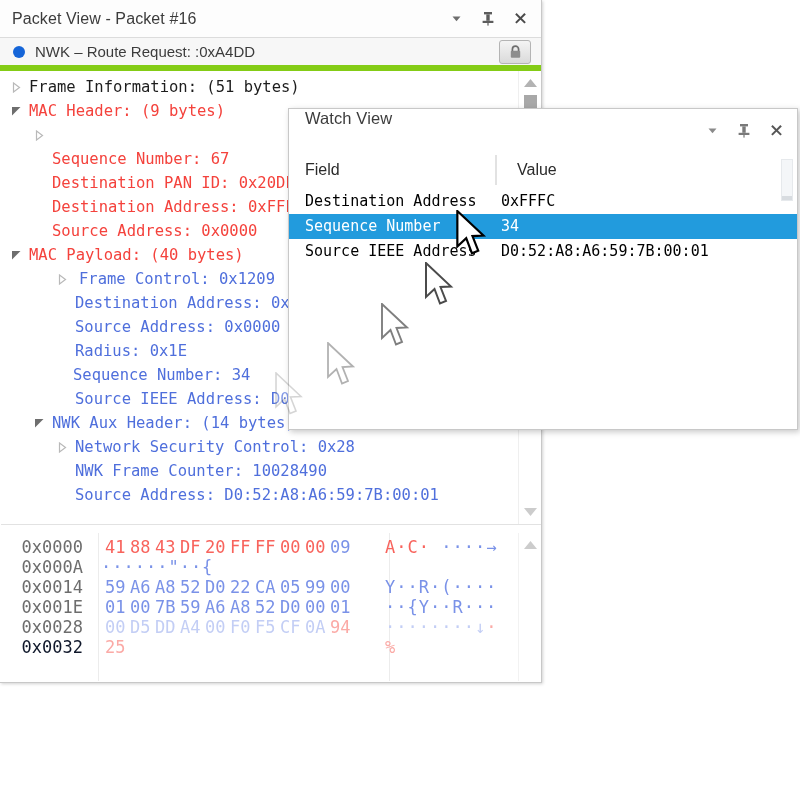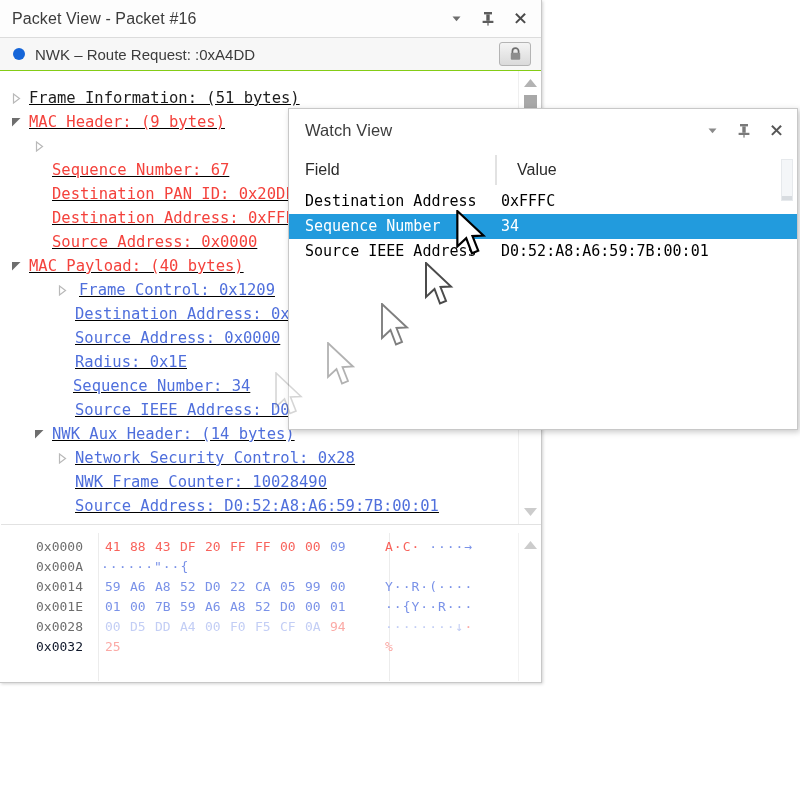--- a/index.html
+++ b/index.html
@@ -32,21 +32,21 @@
     font-size:16px;color:#3c3c3c;padding-left:12px;flex:1;
     letter-spacing:.1px;white-space:nowrap;
   }
   .tb-btns{display:flex;align-items:center;padding-right:12px;gap:14px;}
   .tb-btn{width:18px;height:18px;display:flex;align-items:center;justify-content:center;cursor:default;}
   .tb-btn svg{display:block;}
 
   
   .summary-row{
     height:33px;background:#f7f7f7;
-    border-bottom:1px solid #84cc16;
+    border-bottom:6px solid #84cc16;
     display:flex;align-items:center;box-sizing:border-box;
   }
   .dot{
     width:12px;height:12px;border-radius:50%;
     background:#1565d8;margin-left:13px;flex:0 0 auto;
   }
   .summary-text{
     font-size:15px;color:#3c3c3c;margin-left:10px;flex:1;white-space:nowrap;
   }
   .lock-btn{
@@ -56,21 +56,21 @@
     display:flex;align-items:center;justify-content:center;
   }
 
   
   #tree-panel{
     position:absolute;left:1px;top:71px;width:540px;height:454px;
     background:#ffffff;overflow:hidden;
     box-sizing:border-box;
     border-bottom:1px solid #e2e2e2;
   }
-  .tree-rows{position:absolute;left:0;top:15px;width:540px;text-decoration:underline;}
+  .tree-rows{position:absolute;left:0;top:4px;width:540px;}
   .trow{
     height:24px;line-height:24px;white-space:nowrap;
     font-size:15.5px;
     display:flex;align-items:center;
   }
   .twig{width:14px;flex:0 0 auto;display:flex;align-items:center;justify-content:center;}
   .tlabel{white-space:nowrap;}
   .c-black{color:#1d1d1d;}
   .c-red{color:#f4423c;}
   .c-blue{color:#4f6fdc;}
@@ -86,21 +86,21 @@
   .vs-thumb{
     position:absolute;left:5px;top:24px;width:13px;height:28px;background:#a8a8a8;
   }
 
   
   #hex-panel{
     position:absolute;left:1px;top:533px;width:540px;height:148px;
     background:#ffffff;overflow:hidden;box-sizing:border-box;
   }
   .hex-grid{position:absolute;left:0;top:4px;}
-  .hrow{height:20px;line-height:20px;font-size:13px;white-space:nowrap;display:flex;}
+  .hrow{height:20px;line-height:20px;font-size:17px;white-space:nowrap;display:flex;}
   .hoff{width:82px;text-align:right;color:#6d6d6d;flex:0 0 auto;}
   .hbytes{margin-left:22px;width:262px;flex:0 0 auto;}
   .hascii{margin-left:18px;flex:0 0 auto;letter-spacing:1px;}
   .b{display:inline-block;width:25px;}
   .sep-v{
     position:absolute;left:97px;top:0;width:1px;height:148px;background:#ececec;
   }
   .sep-v2{
     position:absolute;left:388px;top:0;width:1px;height:148px;background:#ececec;
   }
@@ -109,21 +109,21 @@
   .hx-bluefade{color:#c3cef5;}
   .hx-redfade{color:#fbaaa6;}
   .hx-offfade{color:#0f172a;}
 
   
   #watch-view{
     position:absolute;left:288px;top:108px;width:510px;height:322px;
     background:#ffffff;border:1px solid #c8c8c8;box-sizing:border-box;
     box-shadow:2px 2px 6px rgba(0,0,0,.22);
   }
-  .wv-title{height:42px;display:flex;align-items:center;background:#ffffff;gap:48px;}
+  .wv-title{height:42px;display:flex;background:#ffffff;gap:48px;}
   .wv-title .title-text{font-size:16.5px;padding-left:16px;}
   .wv-head{
     height:38px;display:flex;align-items:center;
     font-size:16px;color:#2b2b2b;position:relative;
   }
   .wv-head .hcol1{padding-left:16px;width:200px;}
   .wv-head .hcol2{padding-left:12px;}
   .wv-head-divider{
     position:absolute;left:206px;top:4px;width:2px;height:30px;background:#e2e2e2;
   }

